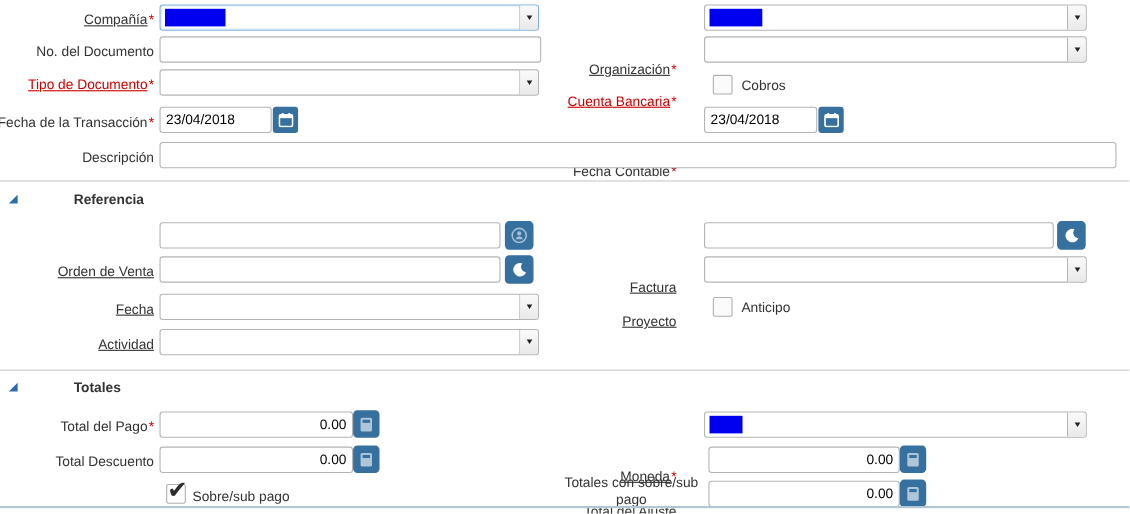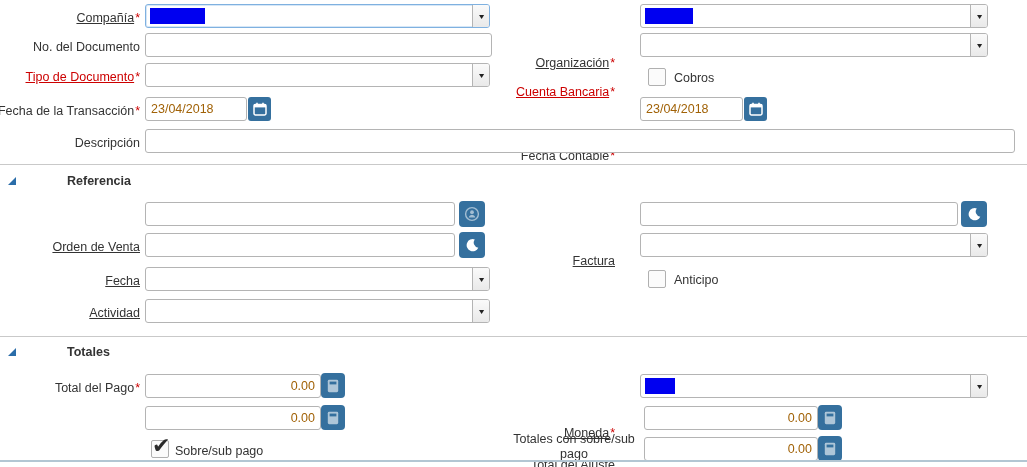--- a/index.html
+++ b/index.html
@@ -15,21 +15,21 @@
   .lblc-r { left:490px; width:125px;margin-top:45px; }
   .lbl { color:#333; }
   .lbl-link { text-decoration:underline; }
   .lbl-req { color:#cc0000; }
   .ast { color:#cc0000; margin-left:1px; }
   .lbl-wrap { position:absolute; left:510px; width:128px; text-align:center;
               white-space:normal; line-height:15px; }
 
   
   .tb { position:absolute; height:24px; background:#fff; border:1px solid #b4b4b4;
-        border-radius:3px; font-family:inherit; font-size:12.5px; color:#a16207;
+        border-radius:3px; font-family:inherit; font-size:12.5px; color:#000000;
         padding:8px 5px; outline:none; }
   .tb.num { text-align:right; }
 
   
   .combo { position:absolute; height:24px; background:#fff; border:1px solid #b4b4b4;
            border-radius:3px; display:flex; }
   .combo.focused { border-color:#7fb1e0; box-shadow:0 0 0 1px #d6e7f7 inset; }
   .combo-text { flex:1; display:flex; align-items:center; padding-left:4px; overflow:hidden; }
   .combo-btn { width:17px; border-left:1px solid #b4b4b4;
                background:linear-gradient(#fafafa,#e9e9e9);
@@ -171,20 +171,23 @@
   <div class="cell lblc" style="top:237px">
     <span class="lbl lbl-link">Orden de Venta</span>
   </div>
   <input class="tb" style="left: 145px; top: 233px; width: 310px;" value="">
   <button class="ibtn zoomb" style="left:459px;top:232px">
     <svg width="14" height="14" viewBox="0 0 16 16">
       <path d="M11.2 1.6a7 7 0 1 0 4 9.6 6 6 0 0 1-4-9.6z" fill="#fff"></path>
     </svg>
   </button>
 
+  <div class="cell lblc lblc-r" style="top:237px">
+    <span class="lbl lbl-link">Proyecto</span>
+  </div>
   <div class="combo" style="left:640px;top:233px;width:348px">
     <div class="combo-text"></div>
     <div class="combo-btn"></div>
   </div>
 
   <div class="cell lblc" style="top:271px">
     <span class="lbl lbl-link">Fecha</span>
   </div>
   <div class="combo" style="left:145px;top:267px;width:345px">
     <div class="combo-text"></div>
@@ -222,20 +225,23 @@
     <span class="lbl lbl-link">Moneda</span>
       <span class="ast">*</span>
   </div>
   <div class="combo" style="left:640px;top:374px;width:348px">
     <div class="combo-text">
       <span class="selblock" style="width:30px"></span>
     </div>
     <div class="combo-btn"></div>
   </div>
 
+  <div class="cell lblc" style="top:410px">
+    <span class="lbl">Total Descuento</span>
+  </div>
   <input class="tb num" style="left: 145px; top: 406px; width: 176px;" value="0.00">
   <button class="ibtn calc" style="left:321px;top:405px">
     <svg width="12" height="14" viewBox="0 0 12 14">
       <rect x="0.8" y="0.8" width="10.4" height="12.4" rx="1.4" fill="rgba(255,255,255,0.6)"></rect>
       <rect x="2.6" y="2.6" width="6.8" height="2.8" fill="#35709e"></rect>
     </svg>
   </button>
 
   <div class="cell lblc lblc-r" style="top:410px">
     <span class="lbl">Total del Ajuste</span>

